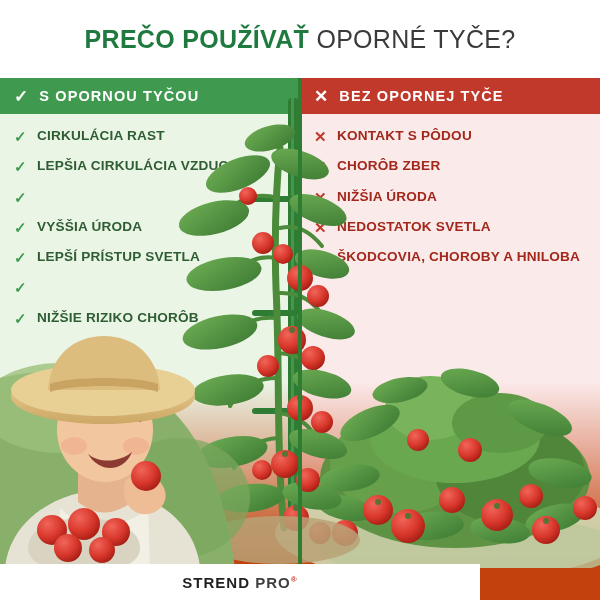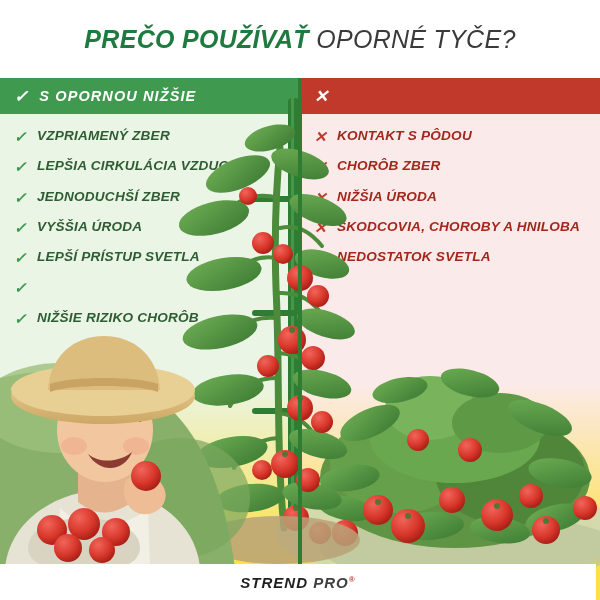--- a/index.html
+++ b/index.html
@@ -10,23 +10,22 @@
     width: 600px;
     height: 600px;
     font-family: "Liberation Sans", sans-serif;
     background: #ffffff;
     overflow: hidden;
   }
   .infographic {
     position: relative;
     width: 600px;
     height: 600px;
-    background: #fde047;
+    background: #c2410c;
     overflow: hidden;
-    font-style: italic;
   }
 
   
   .title-bar {
     position: absolute;
     top: 0; left: 0;
     width: 600px;
     height: 78px;
     display: flex;
     align-items: center;
@@ -130,21 +129,21 @@
     top: 78px; left: 0;
     width: 600px; height: 490px;
     z-index: 11;
     pointer-events: none;
   }
 
   
   .footer {
     position: absolute;
     bottom: 0; left: 0;
-    width: 596px;
+    width: 480px;
     height: 36px;
     background: #ffffff;
     display: flex;
     align-items: center;
     justify-content: center;
     z-index: 45;
   }
   .brand {
     font-size: 15px;
     font-weight: bold;
@@ -170,34 +169,33 @@
     <div class="title-text">
       <span class="title-strong">PREČO POUŽÍVAŤ</span><span class="title-rest"> OPORNÉ TYČE?</span>
     </div>
   </div>
 
   <div class="columns">
 
     <div class="col col-left">
       <div class="col-header head-green">
         <span class="head-icon">✓</span>
-        <span>S OPORNOU NIŽŠIE</span>
+        <span>S OPORNOU TYČOU</span>
       </div>
       <ul class="list list-left">
         <li>
           <span class="mark">✓</span>
-          <span class="text">VZPRIAMENÝ ZBER</span>
+          <span class="text">CIRKULÁCIA RAST</span>
         </li>
         <li>
           <span class="mark">✓</span>
           <span class="text">LEPŠIA CIRKULÁCIA VZDUCHU</span>
         </li>
         <li>
           <span class="mark">✓</span>
-          <span class="text">JEDNODUCHŠÍ ZBER</span>
         </li>
         <li>
           <span class="mark">✓</span>
           <span class="text">VYŠŠIA ÚRODA</span>
         </li>
         <li>
           <span class="mark">✓</span>
           <span class="text">LEPŠÍ PRÍSTUP SVETLA</span>
         </li>
         <li>
@@ -206,41 +204,42 @@
         <li>
           <span class="mark">✓</span>
           <span class="text">NIŽŠIE RIZIKO CHORÔB</span>
         </li>
       </ul>
     </div>
 
     <div class="col col-right">
       <div class="col-header head-red">
         <span class="head-icon">✕</span>
+        <span>BEZ OPORNEJ TYČE</span>
       </div>
       <ul class="list list-right">
         <li>
           <span class="mark">✕</span>
           <span class="text">KONTAKT S PÔDOU</span>
         </li>
         <li>
           <span class="mark">✕</span>
           <span class="text">CHORÔB ZBER</span>
         </li>
         <li>
           <span class="mark">✕</span>
           <span class="text">NIŽŠIA ÚRODA</span>
         </li>
         <li>
           <span class="mark">✕</span>
+          <span class="text">NEDOSTATOK SVETLA</span>
+        </li>
+        <li>
+          <span class="mark">✕</span>
           <span class="text">ŠKODCOVIA, CHOROBY A HNILOBA</span>
-        </li>
-        <li>
-          <span class="mark">✕</span>
-          <span class="text">NEDOSTATOK SVETLA</span>
         </li>
       </ul>
     </div>
   </div>
 
   <svg class="art" viewBox="0 0 600 490">
     <defs>
       <clipPath id="clipArt">
           <rect x="0" y="0" width="600" height="490"></rect>
         </clipPath>

